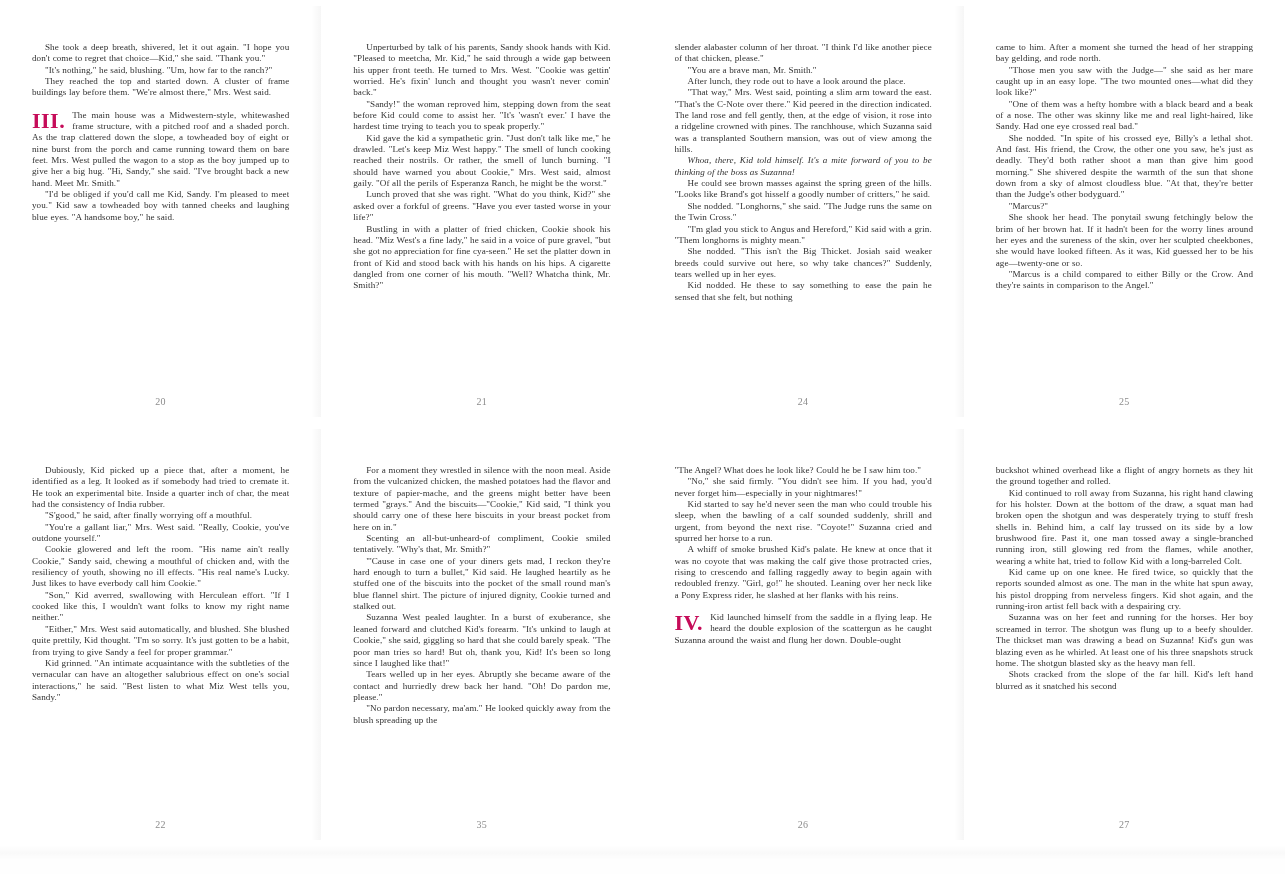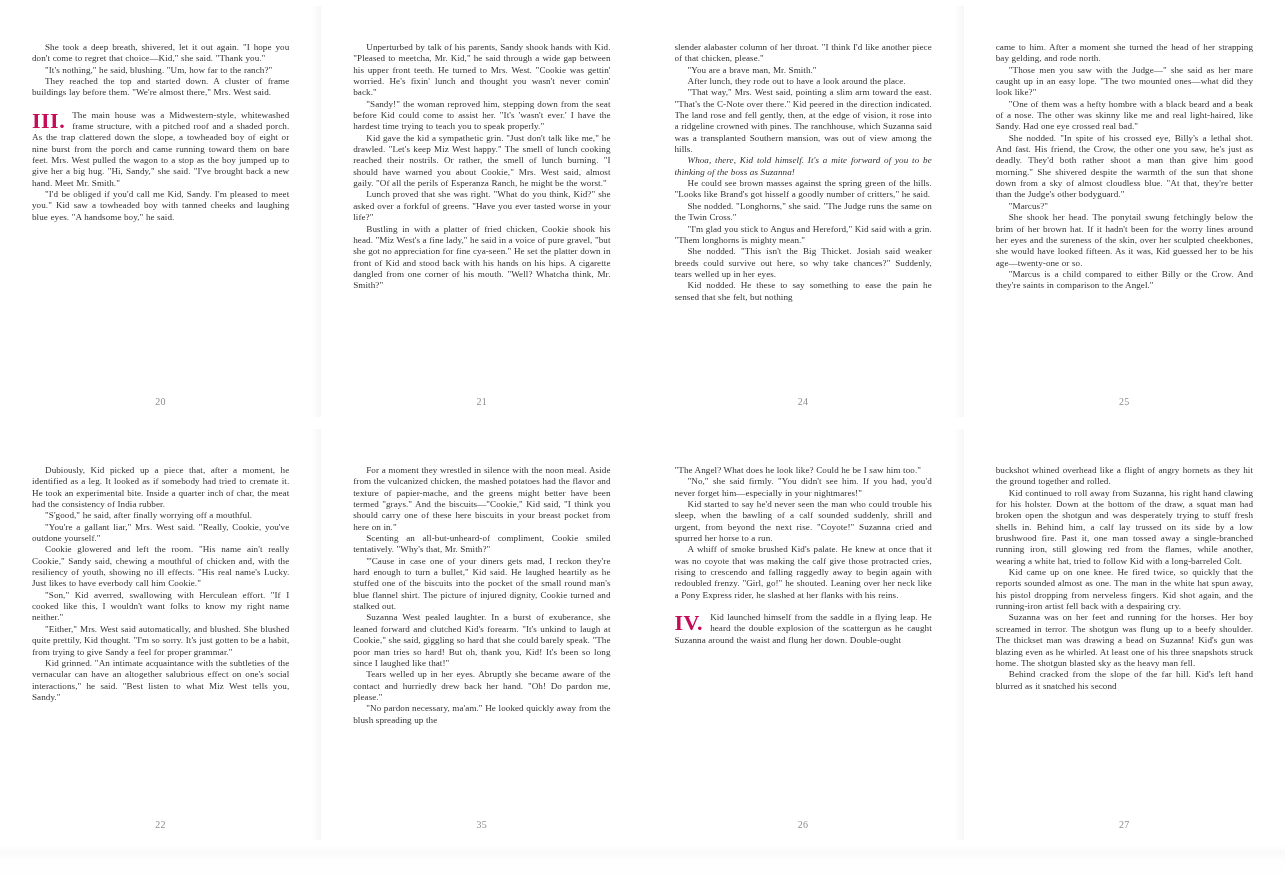--- a/index.html
+++ b/index.html
@@ -214,19 +214,19 @@
       </div>
       <div class="page-number">26</div>
     </div>
 
     <div class="book-page">
       <div class="page-body">
         <p class="no-indent">buckshot whined overhead like a flight of angry hornets as they hit the ground together and rolled.</p>
         <p>Kid continued to roll away from Suzanna, his right hand clawing for his holster. Down at the bottom of the draw, a squat man had broken open the shotgun and was desperately trying to stuff fresh shells in. Behind him, a calf lay trussed on its side by a low brushwood fire. Past it, one man tossed away a single-branched running iron, still glowing red from the flames, while another, wearing a white hat, tried to follow Kid with a long-barreled Colt.</p>
         <p>Kid came up on one knee. He fired twice, so quickly that the reports sounded almost as one. The man in the white hat spun away, his pistol dropping from nerveless fingers. Kid shot again, and the running-iron artist fell back with a despairing cry.</p>
         <p>Suzanna was on her feet and running for the horses. Her boy screamed in terror. The shotgun was flung up to a beefy shoulder. The thickset man was drawing a bead on Suzanna! Kid's gun was blazing even as he whirled. At least one of his three snapshots struck home. The shotgun blasted sky as the heavy man fell.</p>
-        <p>Behind cracked from the slope of the far hill. Kid's left hand blurred as it snatched his second</p>
+        <p>Shots cracked from the slope of the far hill. Kid's left hand blurred as it snatched his second</p>
       </div>
       <div class="page-number">27</div>
     </div>
 
   </div>
 </div>
 
 </body></html>

